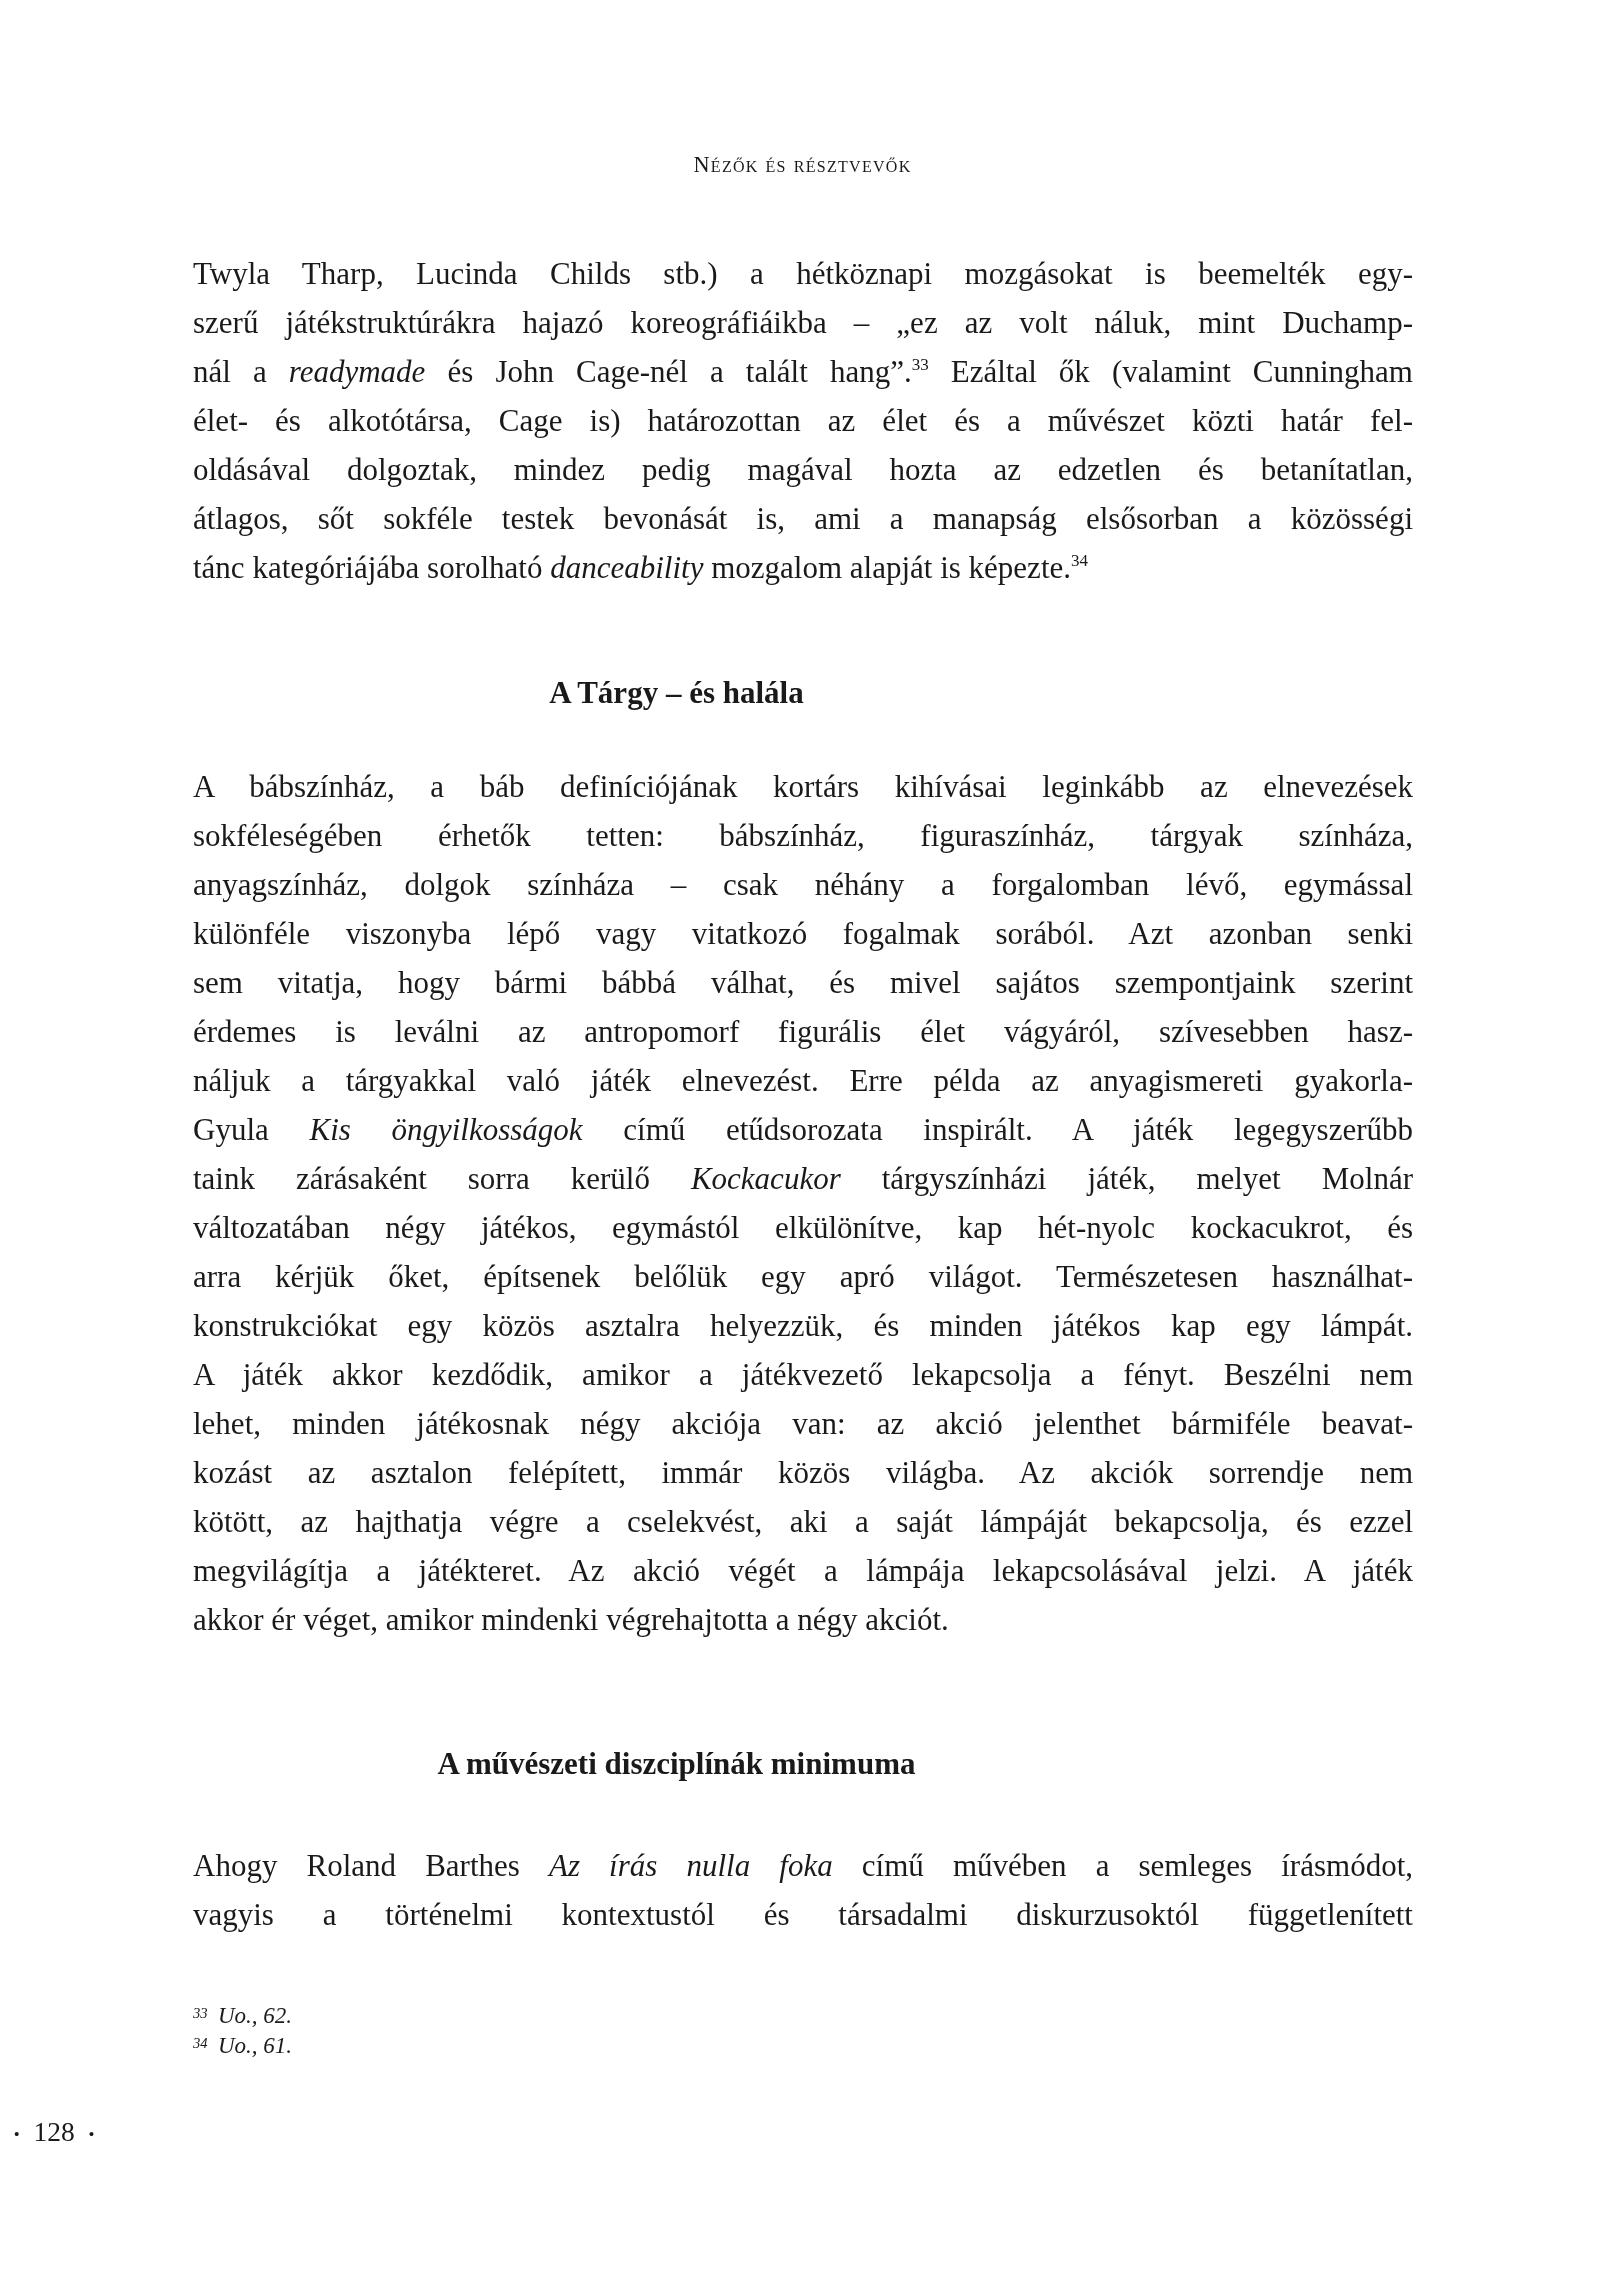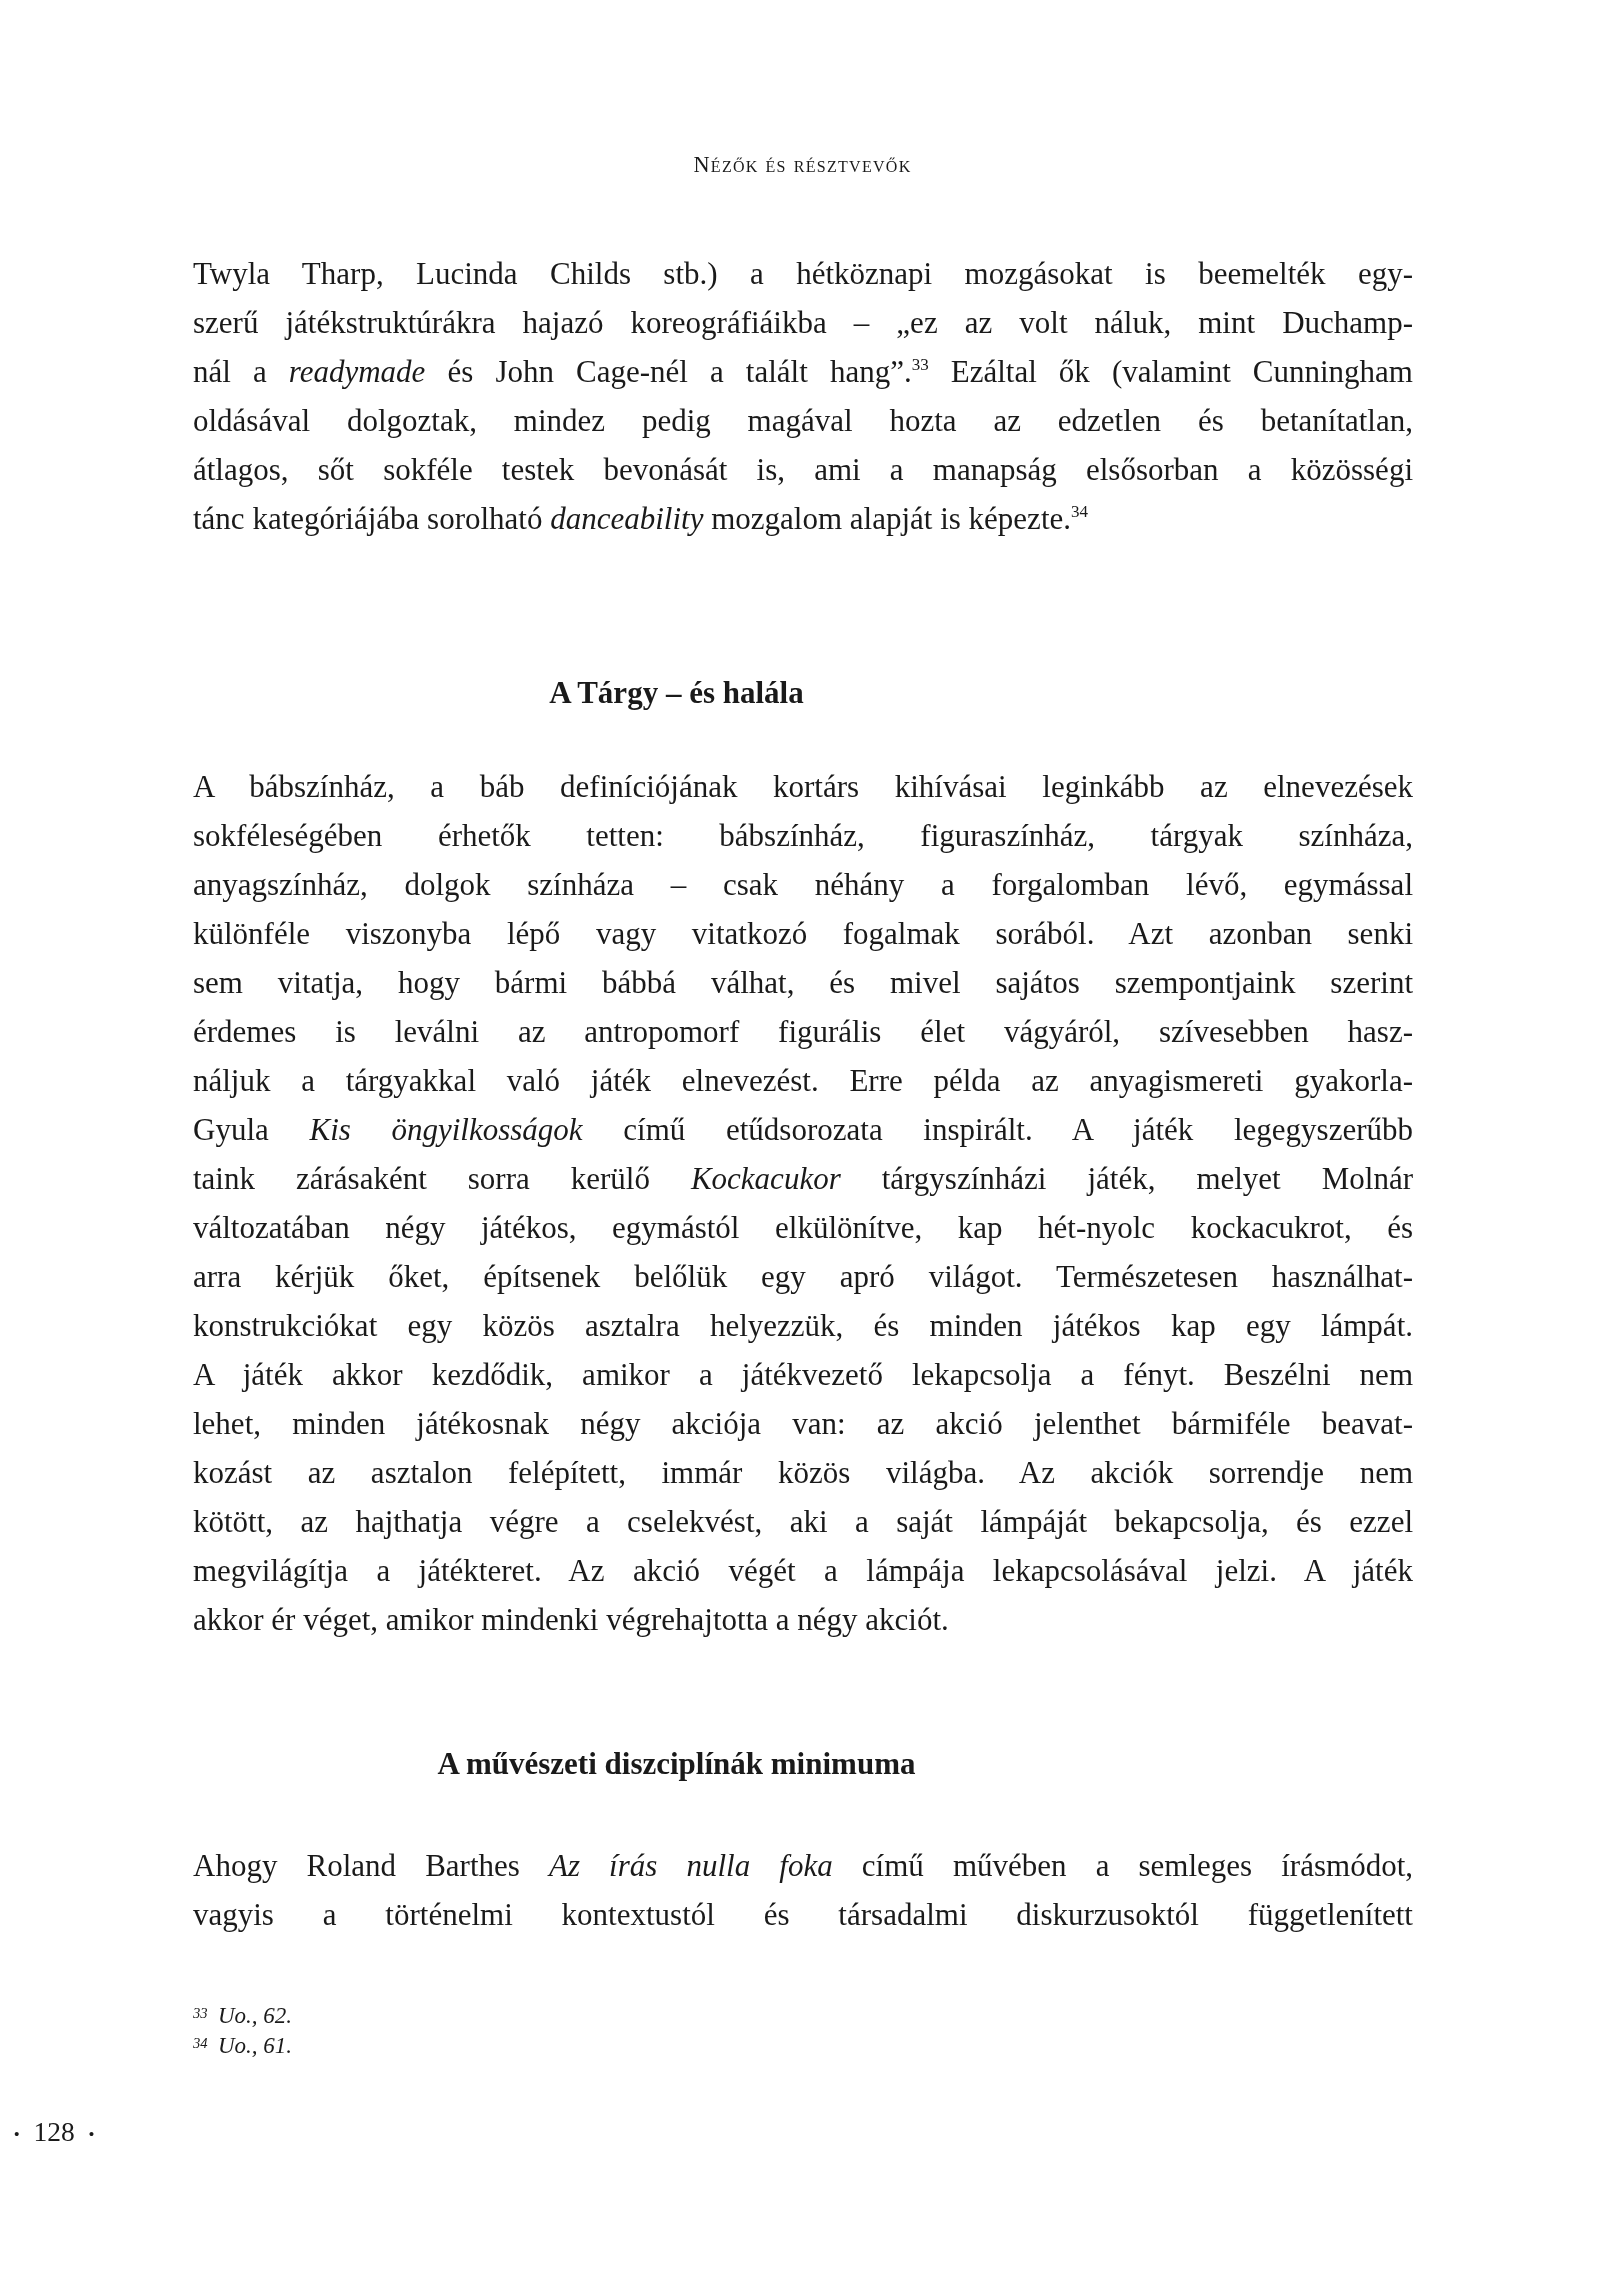--- a/index.html
+++ b/index.html
@@ -21,20 +21,21 @@
 </style>
 </head>
 <body>
 
 <div class="running-head">Nézők és résztvevők</div>
 
 <div class="block" id="p1" style="top:249px;">
     <span class="line"><span>Twyla Tharp, Lucinda Childs stb.) a hétköznapi mozgásokat is beemelték egy-</span></span>
     <span class="line"><span>szerű játékstruktúrákra hajazó koreográfiáikba – „ez az volt náluk, mint Duchamp-</span></span>
     <span class="line"><span>nál a </span><i>readymade</i><span> és John Cage-nél a talált hang”.</span><sup>33</sup><span> Ezáltal ők (valamint Cunningham</span></span>
+    <span class="line"><span>élet- és alkotótársa, Cage is) határozottan az élet és a művészet közti határ fel-</span></span>
     <span class="line"><span>oldásával dolgoztak, mindez pedig magával hozta az edzetlen és betanítatlan,</span></span>
     <span class="line"><span>átlagos, sőt sokféle testek bevonását is, ami a manapság elsősorban a közösségi</span></span>
     <span class="line last"><span>tánc kategóriájába sorolható </span><i>danceability</i><span> mozgalom alapját is képezte.</span><sup>34</sup></span>
   </div>
 
 <div class="heading" style="top:675px;">A Tárgy – és halála</div>
 
 <div class="block" id="s1" style="top:762px;">
     <span class="line"><span>A bábszínház, a báb definíciójának kortárs kihívásai leginkább az elnevezések</span></span>
     <span class="line"><span>sokféleségében érhetők tetten: bábszínház, figuraszínház, tárgyak színháza,</span></span>

